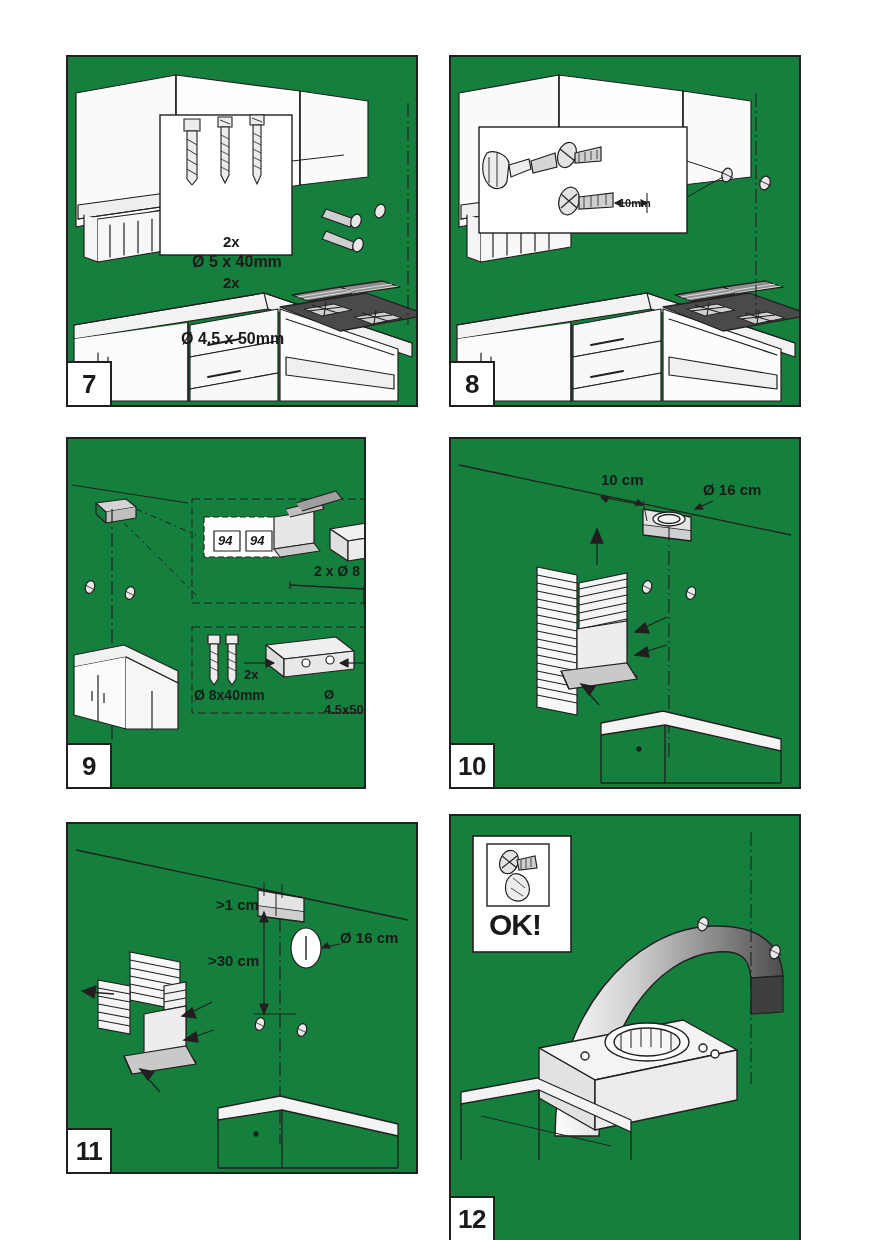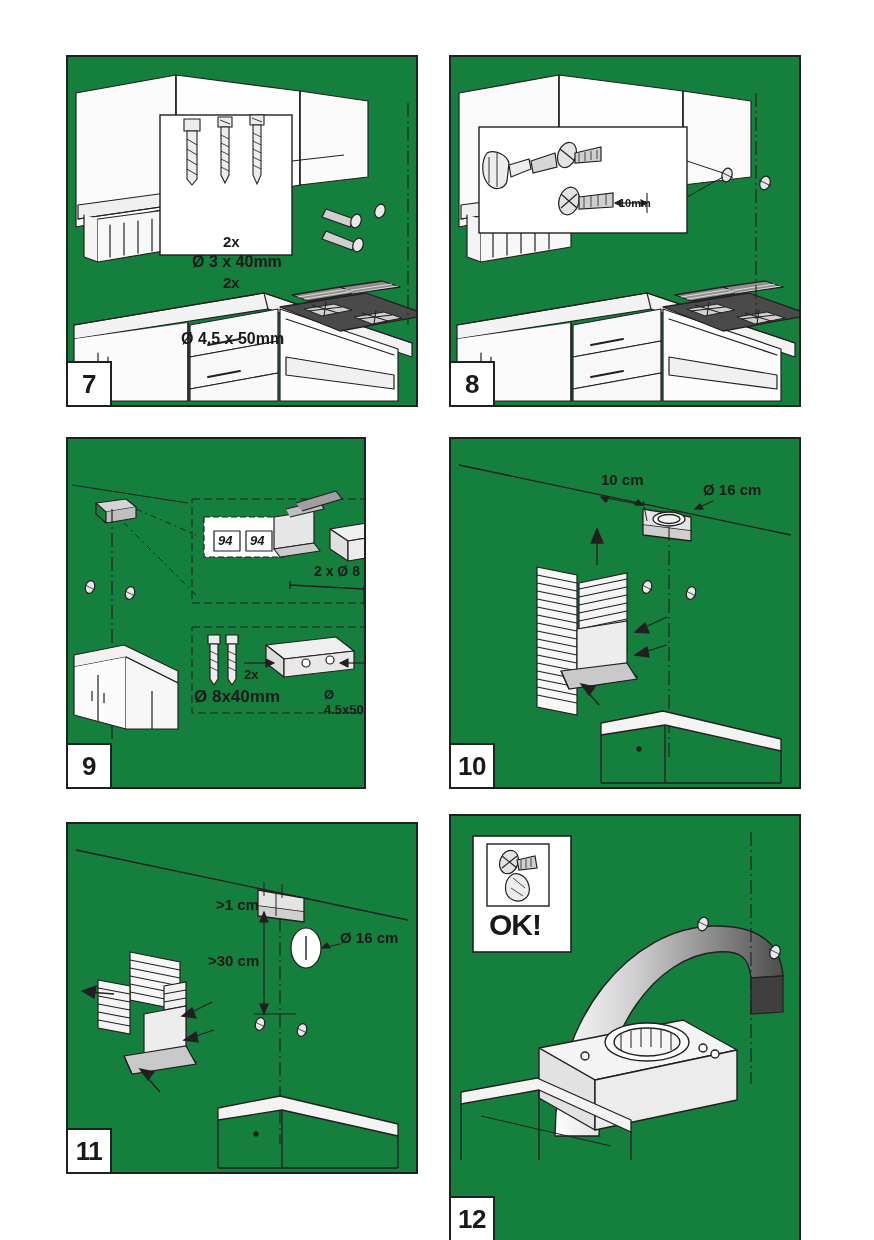--- a/index.html
+++ b/index.html
@@ -153,21 +153,21 @@
             <path d="M184 61 L194 65" stroke-width="0.9" fill="none"></path>
           </g>
         </g>
 
         <g stroke="#231f20" stroke-width="1" fill="none">
           <path d="M224 104 L276 98"></path>
         </g>
       </svg>
 
       <div class="lbl" style="position:absolute; left:155px; top:176px; font-size:15px;">2x</div>
-      <div class="lbl" style="position:absolute; left:124px; top:196px; font-size:16px;">Ø 3 x 40mm</div>
+      <div class="lbl" style="position:absolute; left:124px; top:196px; font-size:16px;">Ø 5 x 40mm</div>
       <div class="lbl" style="position:absolute; left:155px; top:217px; font-size:15px;">2x</div>
       <div class="lbl" style="position:absolute; left:113px; top:237px; font-size:16px;margin-top:36px;">Ø 4.5 x 50mm</div>
     </div>
     <div class="step-num">7</div>
   </div>
 
   <div class="panel" style="left:449px; top:55px; width:352px; height:352px;">
     <div class="panel-inner">
       <svg width="348" height="348" viewBox="0 0 348 348">
         <g fill="none" stroke="#231f20" stroke-width="1.2" stroke-linejoin="round" stroke-linecap="round">
@@ -362,21 +362,21 @@
         <g fill="none" stroke="#231f20" stroke-width="1" stroke-dasharray="6 4 2 4">
           <path d="M68 70 L128 96"></path>
           <path d="M56 84 L128 156"></path>
         </g>
       </svg>
 
       <div class="lbl" style="position:absolute; left:150px; top:94px; font-size:13px; font-style:italic;">94</div>
       <div class="lbl" style="position:absolute; left:182px; top:94px; font-size:13px; font-style:italic;">94</div>
       <div class="lbl" style="position:absolute; left:246px; top:124px; font-size:14px;">2 x Ø 8</div>
       <div class="lbl" style="position:absolute; left:176px; top:228px; font-size:13px;">2x</div>
-      <div class="lbl" style="position:absolute; left:126px; top:248px; font-size:17px;">Ø 8x40mm</div>
+      <div class="lbl" style="position:absolute; left:126px; top:248px; font-size:14px;">Ø 8x40mm</div>
       <div class="lbl" style="position:absolute; left:308px; top:228px; font-size:13px;">2x</div>
       <div class="lbl" style="position:absolute; left:256px; top:248px; font-size:13px;">Ø 4.5x50mm</div>
     </div>
     <div class="step-num">9</div>
   </div>
 
   <div class="panel" style="left:449px; top:437px; width:352px; height:352px;padding-left:14px;">
     <div class="panel-inner">
       <svg width="348" height="348" viewBox="0 0 348 348">
         <g fill="none" stroke="#231f20" stroke-width="1.3" stroke-linejoin="round">

